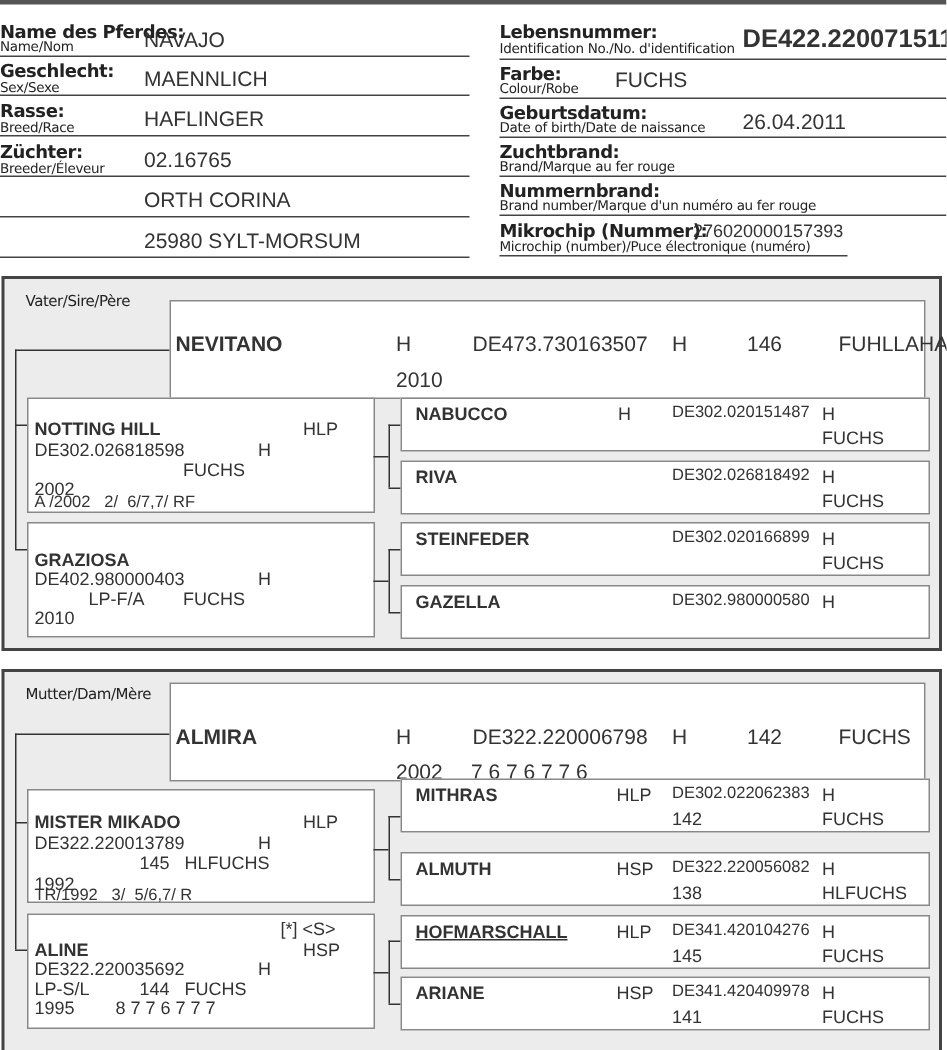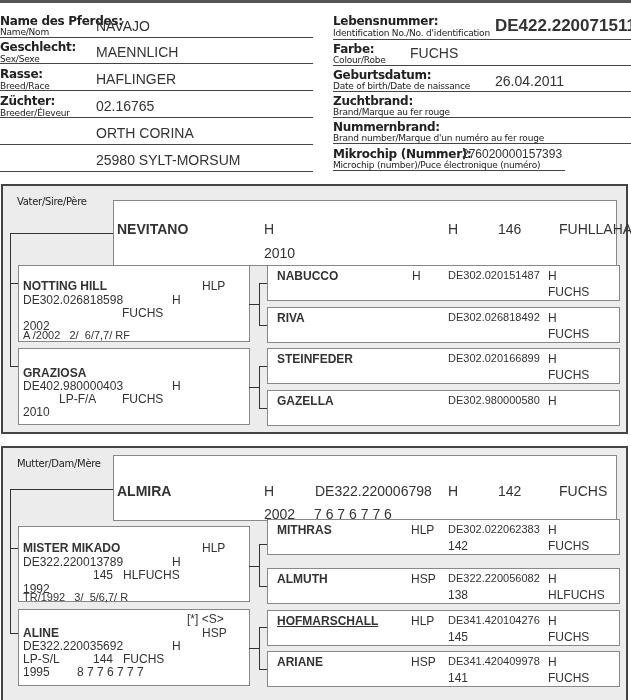--- a/index.html
+++ b/index.html
@@ -93,20 +93,21 @@
   <div class="sec-label">Vater/Sire/Père</div>
 
   <div class="line" style="left:7px;top:47px;width:104px;height:1px;"></div>
   <div class="line" style="left:7px;top:47px;width:1px;height:133px;"></div>
   <div class="line" style="left:7px;top:97px;width:9px;height:1px;"></div>
   <div class="line" style="left:7px;top:180px;width:9px;height:1px;"></div>
 
   <div class="box" style="left:110px;top:14px;width:504px;height:66px;">
     <div class="tb big" style="left:3px;top:20px;">NEVITANO</div>
     <div class="t big" style="left:150px;top:20px;">H</div>
+    <div class="t big" style="left:201px;top:20px;">DE473.730163507</div>
     <div class="t big" style="left:334px;top:20px;">H</div>
     <div class="t big" style="left:384px;top:20px;">146</div>
     <div class="t big" style="left:445px;top:20px;">FUHLLAHA</div>
     <div class="t big" style="left:150px;top:44px;">2010</div>
   </div>
 
   <div class="box" style="left:15px;top:79px;width:232px;height:77px;">
     <div class="tb" style="left:4px;top:13px;">NOTTING HILL</div>
     <div class="t" style="left:183px;top:13px;">HLP</div>
     <div class="t" style="left:4px;top:27px;">DE302.026818598</div>

